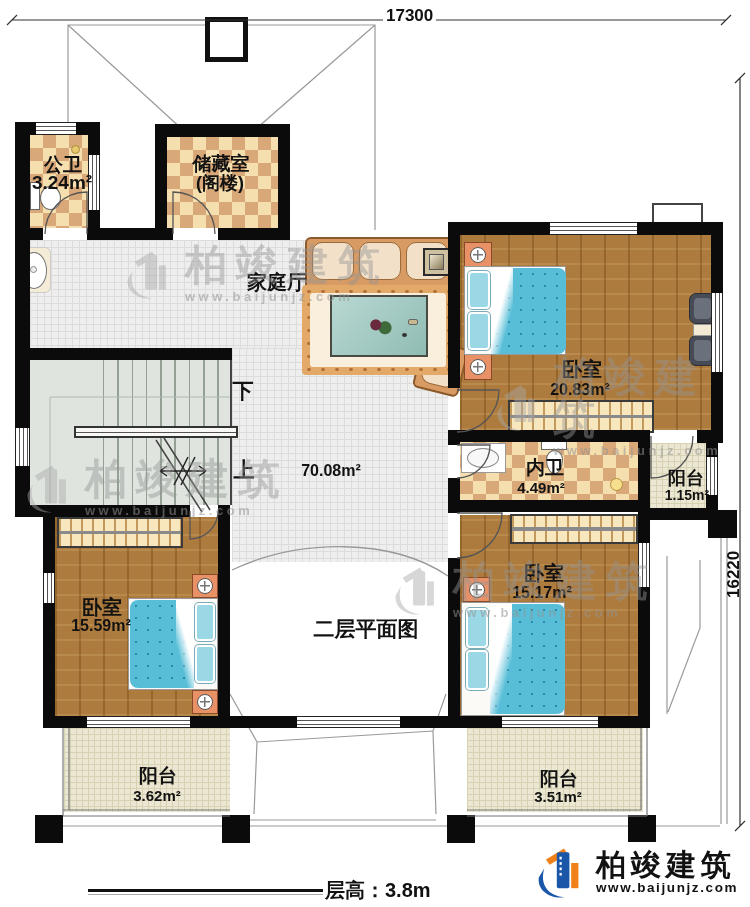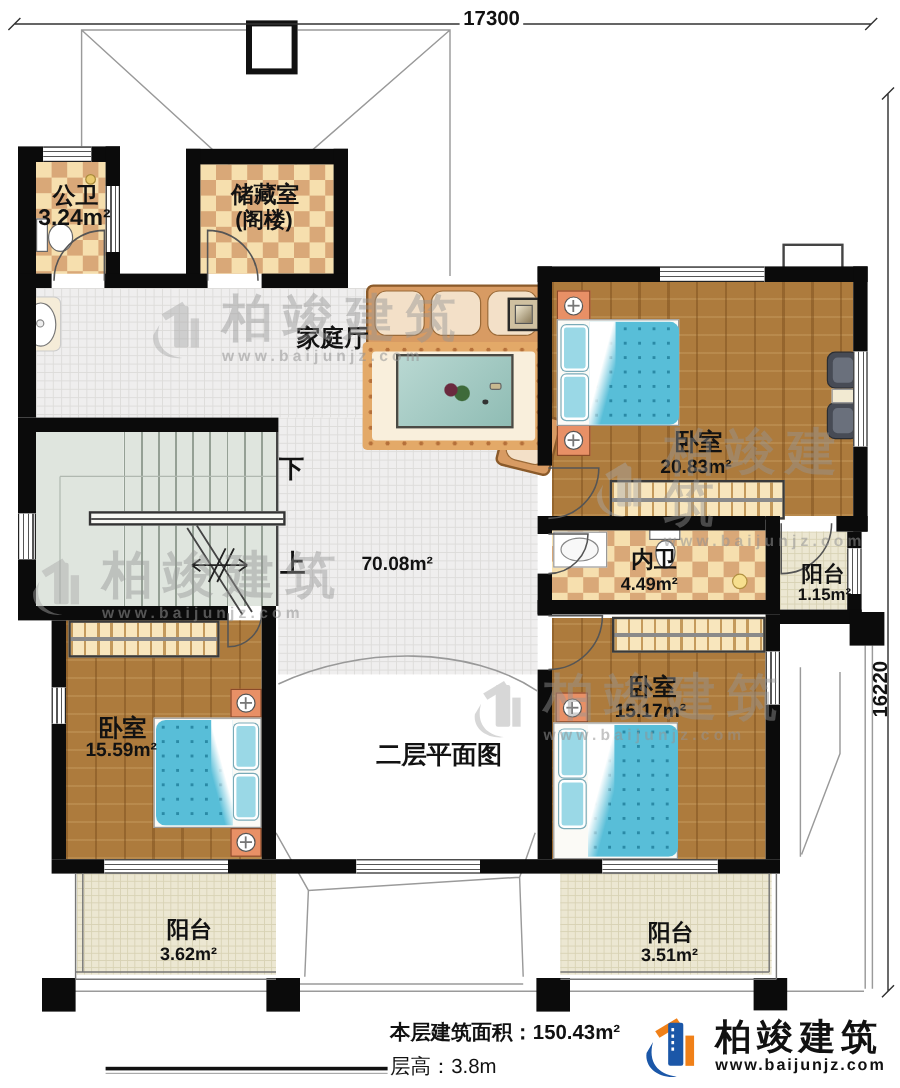--- a/index.html
+++ b/index.html
@@ -326,24 +326,21 @@
         </g>
       </svg>
     <div>
         <div class="wm-name">柏竣建筑</div>
     <div class="wm-site">www.baijunjz.com</div>
       </div>
   </div>
 
   <div class="tb" style="left:88px;top:889px;width:235px;height:3px;background:#111"></div>
   <div class="tb" style="left:88px;top:894px;width:235px;height:1px;background:#aaa"></div>
-  <div class="tb" style="left:325px;top:849px;font-size:17px;font-weight:bold">
-    <span>本层建筑面积：</span><span>150.43m²</span>
-  </div>
-  <div class="tb" style="left:325px;top:877px;font-size:17px;font-weight:normal">
+  <div class="tb" style="left:325px;top:877px;font-size:20px;font-weight:bold">
     <span>层高：</span><span>3.8m</span>
   </div>
 
   <div class="tb" style="left:537px;top:842px;display:flex;align-items:center;gap:5px">
     <svg width="54" height="60" viewBox="0 0 60 64">
       <path d="M10,18 L30,6 L34,12 L14,24 Z" fill="#f08018"></path>
       <rect x="22" y="10" width="14" height="40" rx="2" fill="#1b57a8"></rect>
       <rect x="25" y="15" width="2.5" height="3" fill="#fff"></rect>
         <rect x="25" y="21" width="2.5" height="3" fill="#fff"></rect>
       <rect x="25" y="27" width="2.5" height="3" fill="#fff"></rect>

